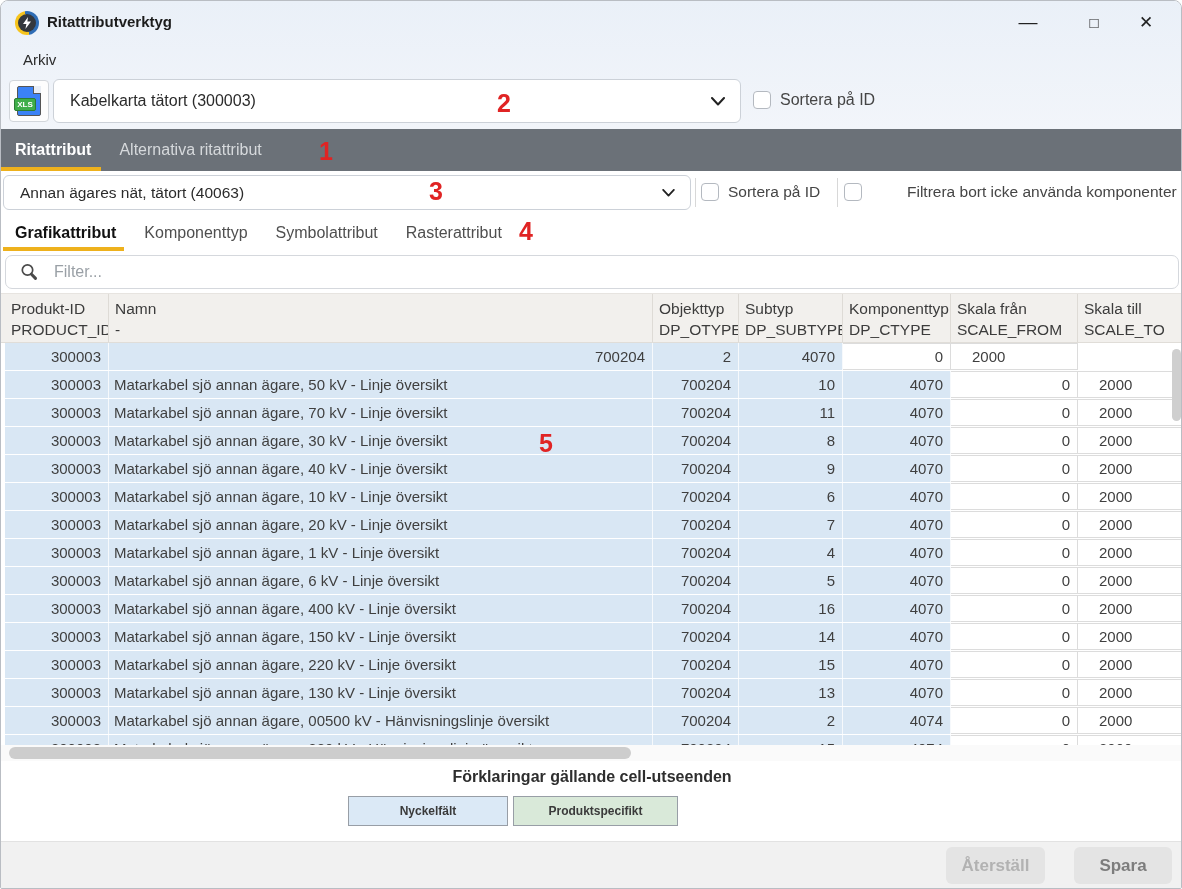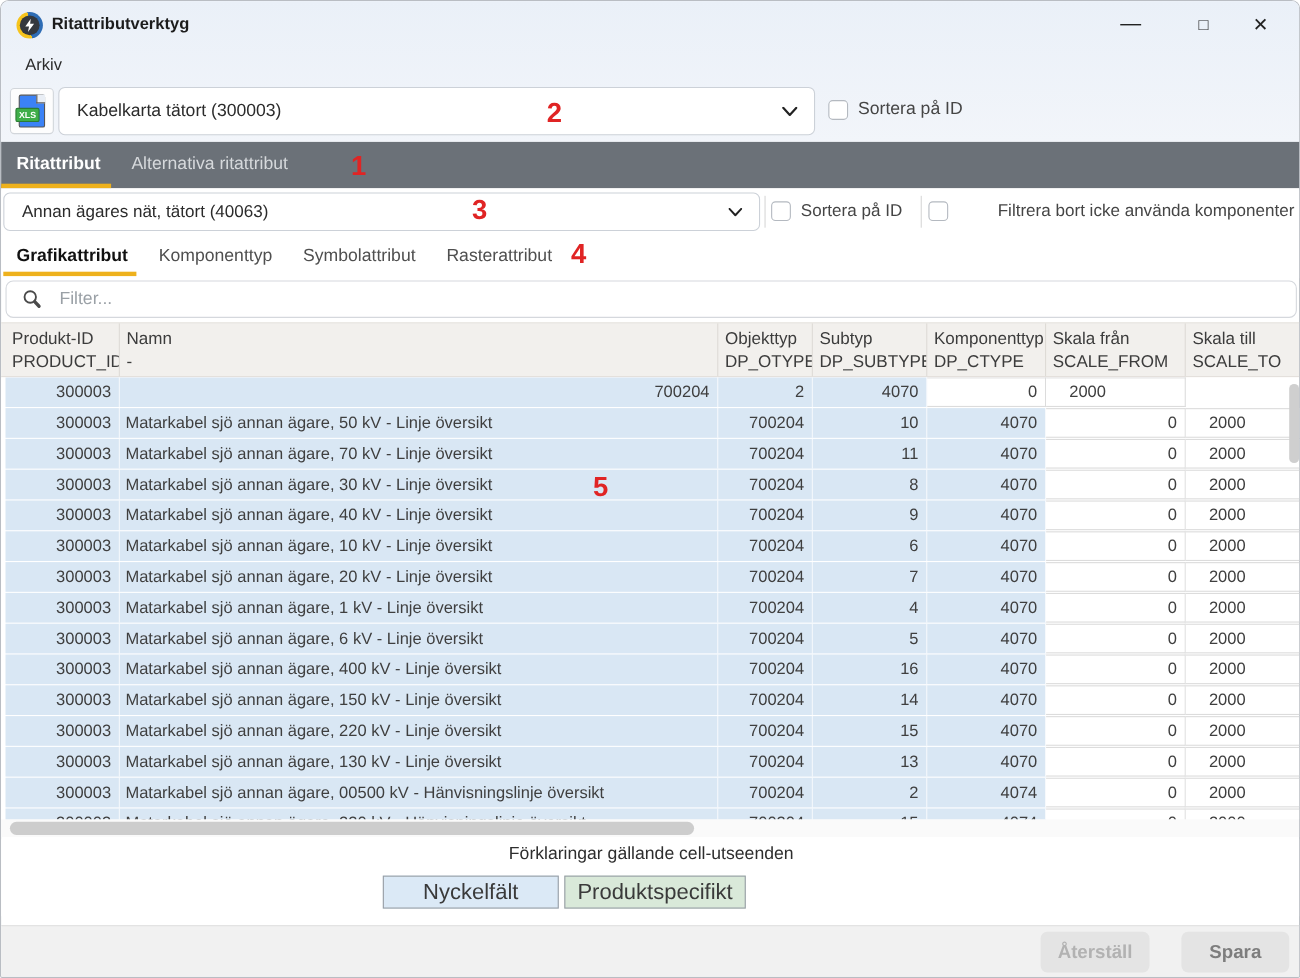--- a/index.html
+++ b/index.html
@@ -100,25 +100,25 @@
   .c-edit { background:#fff; border:1px solid #dcdcdc; border-left:none; }
   .num { justify-content:flex-end; padding-right:7px; }
   .txt { justify-content:flex-start; padding-left:5px; }
   .c-to { justify-content:flex-start; padding-left:21px; }
 
   .vscroll { position:absolute; right:2px; top:6px; width:9px; height:72px; background:#cfcfcf; border-radius:5px; }
   .hscroll { position:absolute; left:0; top:744px; width:1182px; height:16px; background:#fafafa; }
   .hscroll .thumb { position:absolute; left:8px; top:2px; width:622px; height:12px; background:#cdcdcd; border-radius:6px; }
 
   
-  .legend { position:absolute; left:0; top:762px; width:1182px; height:70px; background:#fff; }
+  .legend { position:absolute; left:0; top:762px; width:1182px; height:70px; background:#fff;font-weight:bold; }
   .legend-title { text-align:center; font-size:16px; color:#2e2e2e; margin-top:5px; }
   .legend-boxes { position:absolute; left:347px; top:33px; display:flex; gap:5px; }
   .lbox { height:30px; border:1px solid #989ea6; display:flex; align-items:center; justify-content:center;
-    font-size:20px; color:#3a3a3a; padding:0 10px; }
+    font-size:12px; color:#3a3a3a; padding:0 10px; }
   .lbox.b1 { width:160px; background:#dbe9f6; }
   .lbox.b2 { width:165px; background:#d9e9d9; }
   .lbox.b3 { width:157px; background:#ffffff; }
 
   
   .footer { position:absolute; left:0; top:840px; width:1182px; height:49px; background:#f1f1f1;
     border-top:1px solid #e2e2e2; }
   .fbtn { position:absolute; top:5px; height:37px; background:#e4e4e4; border:none; border-radius:6px;
     font-family:"Liberation Sans",sans-serif; font-size:17px; font-weight:700; }
   .fbtn.reset { left:945px; width:99px; color:#b2b2b2; }

